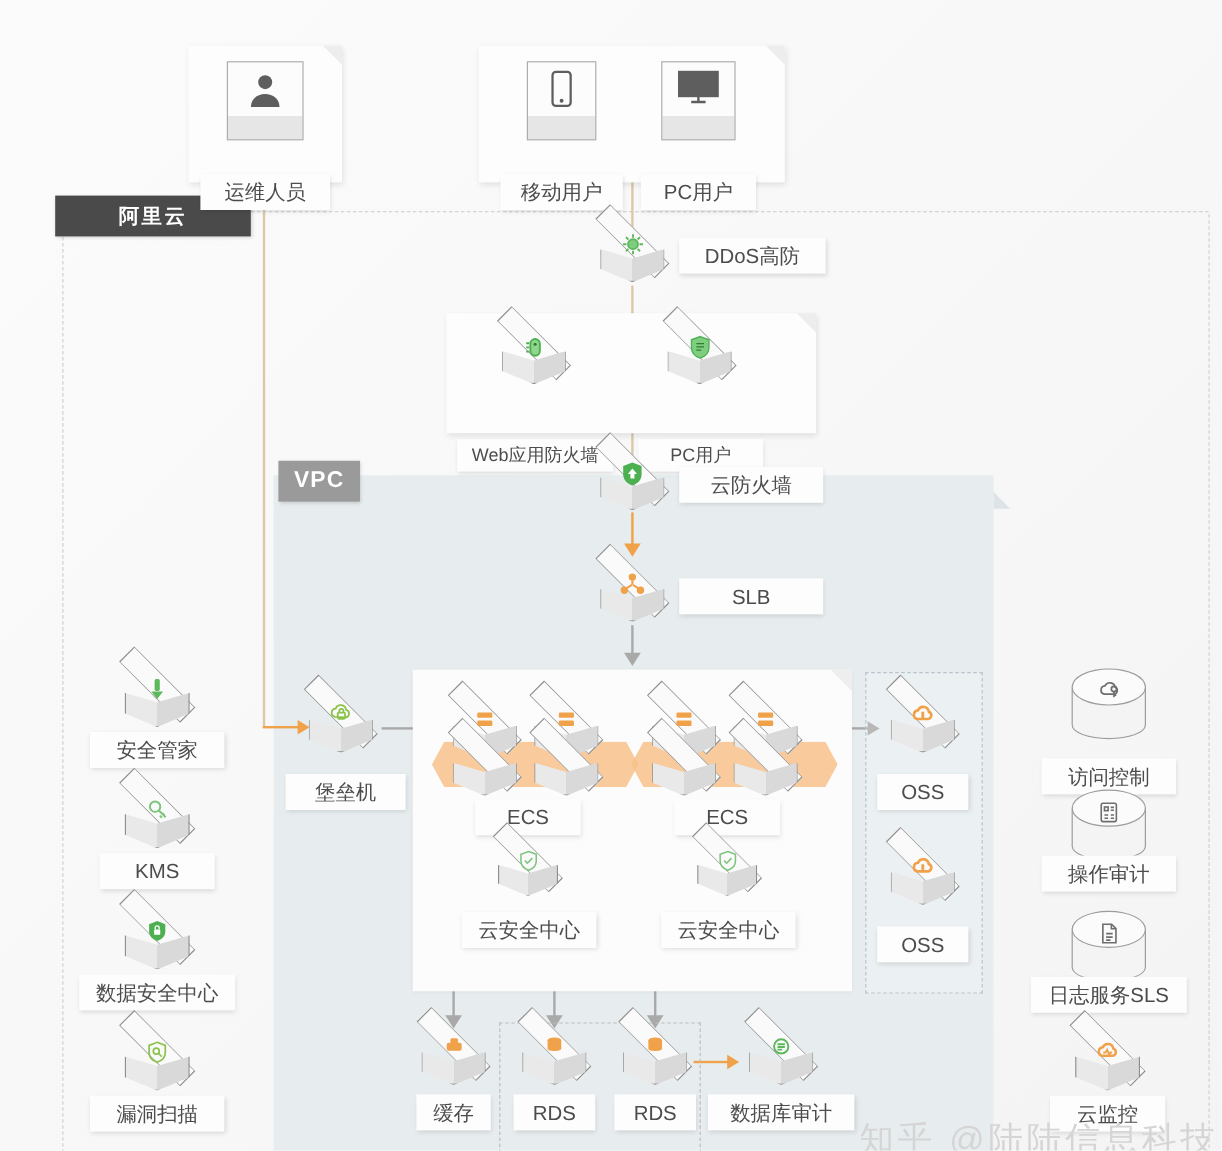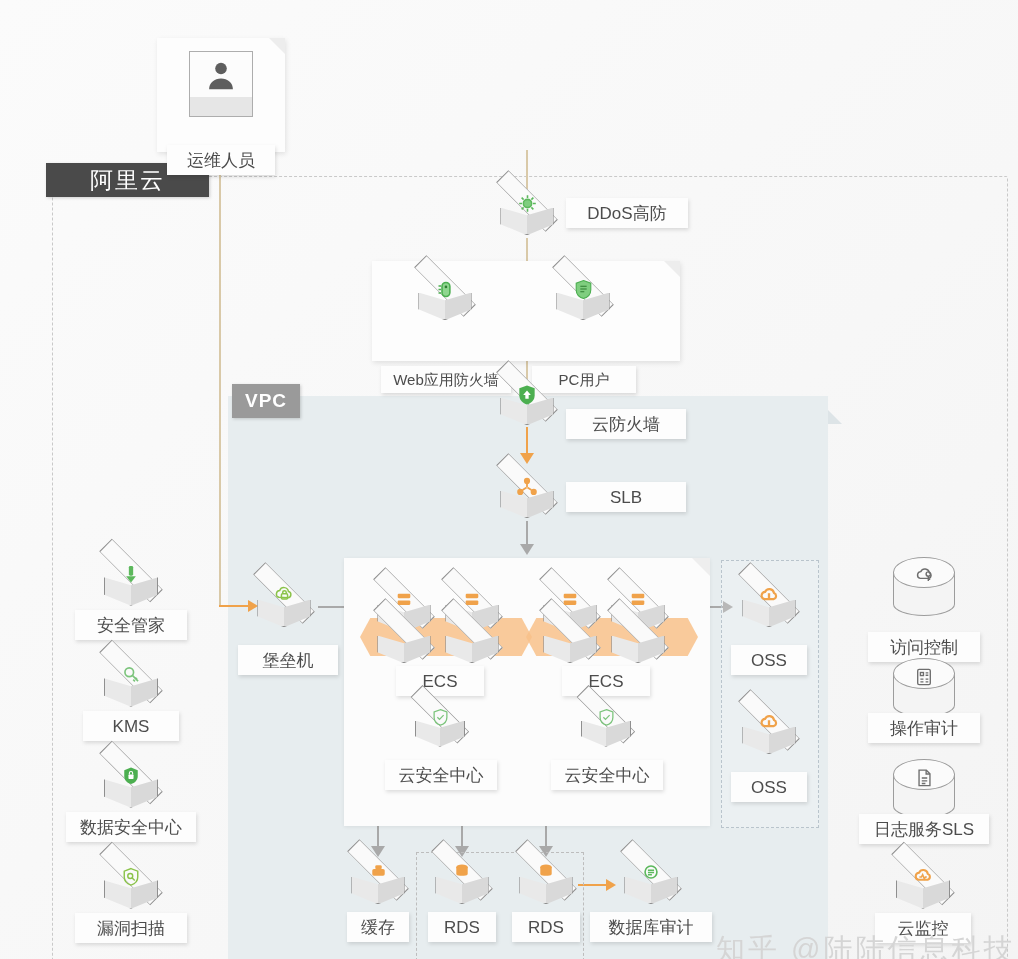--- a/index.html
+++ b/index.html
@@ -22,21 +22,21 @@
     background:transparent;
   }
   .zone-label{
     position:absolute;
     display:flex;align-items:center;justify-content:center;
     color:#fff;
     letter-spacing:2px;
     box-shadow:1px 1px 3px rgba(0,0,0,.18);
   }
   .zone-label.cloud{
-    background:#4a4a4a;font-size:23px;font-weight:400;
+    background:#4a4a4a;font-size:17px;font-weight:700;
   }
   .zone-label.vpc{
     background:#9a9a9a;font-size:19px;font-weight:600;letter-spacing:1px;
   }
   .vpc-panel{
     position:absolute;
     background:#e7edef;
   }
   .vpc-panel:after{
     content:"";position:absolute;right:-14px;top:14px;
@@ -237,20 +237,42 @@
       <svg width="34" height="34" viewBox="0 0 24 24" fill="#5e5e5e">
         <circle cx="12" cy="7.4" r="4.1"></circle>
         <path d="M3.6 22c0-4.7 3.8-7.6 8.4-7.6s8.4 2.9 8.4 7.6z"></path>
       </svg>
     </div>
     <div class="chip" style="left:10px;top:107px;width:108px;">
       <span>运维人员</span>
     </div>
   </div>
 
+  <div class="card" style="left:399px;top:38px;width:255px;height:114px;">
+    <div class="notch"></div>
+    <div class="devicon" style="left:40px;top:13px;width:58px;height:66px;">
+      <svg width="24" height="34" viewBox="0 0 24 36" fill="none" stroke="#5e5e5e" stroke-width="2">
+        <rect x="4" y="2" width="16" height="30" rx="3"></rect>
+        <circle cx="12" cy="27.5" r="1.7" fill="#5e5e5e" stroke="none"></circle>
+      </svg>
+    </div>
+    <div class="chip" style="left:18px;top:107px;width:102px;">
+      <span>移动用户</span>
+    </div>
+
+    <div class="devicon" style="left:152px;top:13px;width:62px;height:66px;">
+      <svg width="36" height="30" viewBox="0 0 36 30" fill="none" stroke="#5e5e5e" stroke-width="2">
+        <rect x="2" y="2" width="32" height="20" fill="#5e5e5e"></rect>
+        <path d="M12 27h12M18 22v5"></path>
+      </svg>
+    </div>
+    <div class="chip" style="left:135px;top:107px;width:96px;">
+      <span>PC用户</span>
+    </div>
+  </div>
 
   <div class="cube" style="left:492px;top:186px;width:70px;height:60px;">
     <div class="top"></div>
       <div class="body"></div>
     <div class="glyph">
       <svg width="19" height="19" viewBox="0 0 24 24" fill="none" stroke="#5cb85c" stroke-width="2">
         <circle cx="12" cy="12" r="5.2" fill="#7fce7f"></circle>
         <path d="M12 1.5v3.6M12 18.9v3.6M1.5 12h3.6M18.9 12h3.6M4.6 4.6l2.5 2.5M16.9 16.9l2.5 2.5M19.4 4.6l-2.5 2.5M7.1 16.9l-2.5 2.5"></path>
       </svg>
     </div>
@@ -295,21 +317,21 @@
   <div class="cube" style="left:492px;top:376px;width:70px;height:60px;">
     <div class="top"></div>
       <div class="body"></div>
     <div class="glyph">
       <svg width="20" height="22" viewBox="0 0 24 26" fill="#4caf50">
         <path d="M12 1.6 21.2 5v8.2c0 6-4.2 9.6-9.2 11.2-5-1.6-9.2-5.2-9.2-11.2V5z"></path>
         <path d="M12 7.5 16.6 13h-2.6v4.6h-4V13H7.4z" fill="#fff"></path>
       </svg>
     </div>
   </div>
-  <div class="chip" style="left:566px;top:389px;width:120px;margin-top:20px;">
+  <div class="chip" style="left:566px;top:389px;width:120px;">
     <span>云防火墙</span>
   </div>
 
   <div class="cube" style="left:492px;top:469px;width:70px;height:60px;">
     <div class="top"></div>
       <div class="body"></div>
     <div class="glyph">
       <svg width="22" height="20" viewBox="0 0 24 22" fill="#f0a24a">
         <circle cx="12" cy="4.3" r="3.4"></circle>
         <circle cx="4.6" cy="16.4" r="3.4"></circle>

